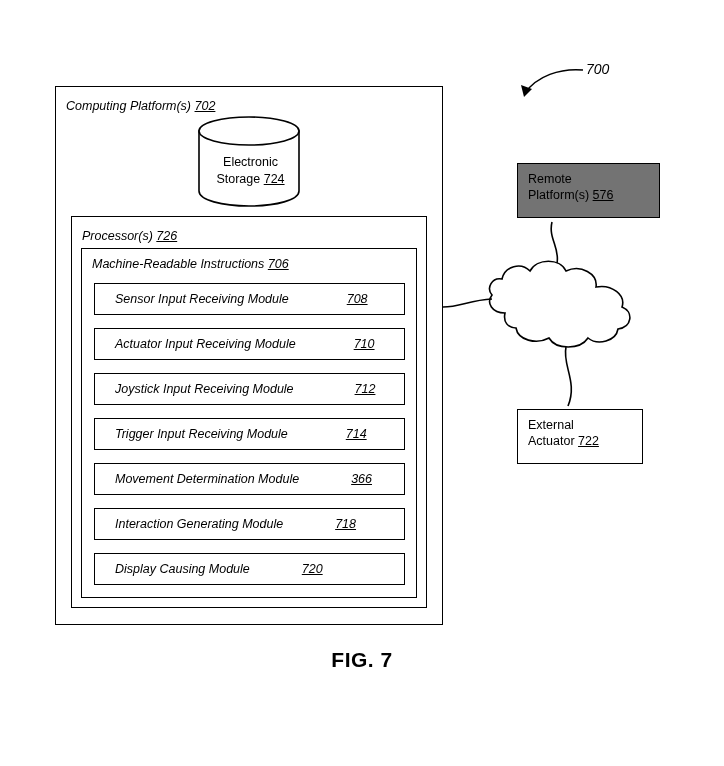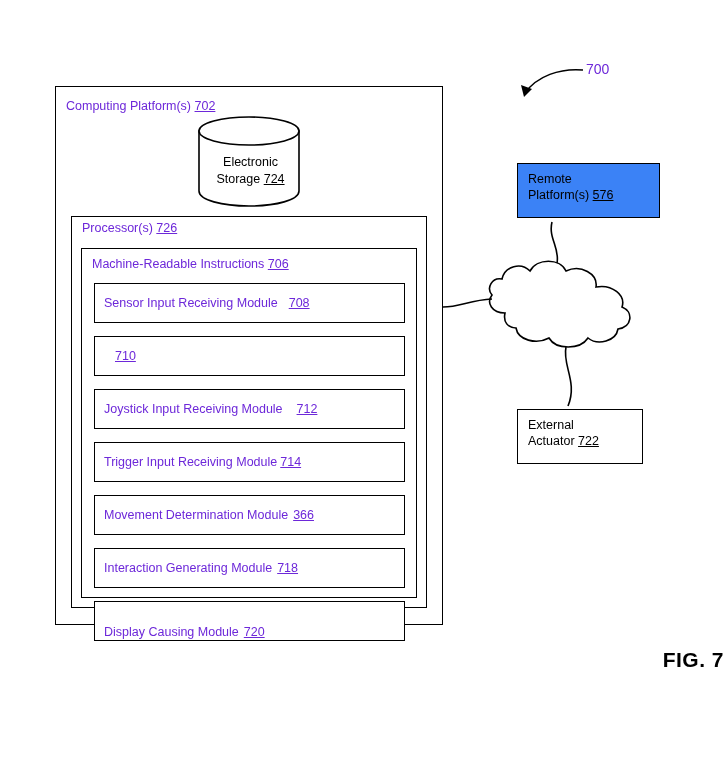--- a/index.html
+++ b/index.html
@@ -20,22 +20,23 @@
     position: absolute;
     left: 0;
     top: 0;
     width: 724px;
     height: 766px;
   }
 
   .label-text {
     font-size: 12.5px;
     line-height: 15px;
-    color: #6d28d9;
+    color: #000000;
     white-space: nowrap;
+    font-style: italic;
   }
   .ref {
     text-decoration: underline;
   }
 
   
   #computing-platform {
     position: absolute;
     left: 55px;
     top: 86px;
@@ -81,21 +82,21 @@
     top: 216px;
     width: 356px;
     height: 392px;
     border: 1.6px solid #000;
     box-sizing: border-box;
     background: #fff;
   }
   #processor-label {
     position: absolute;
     left: 10px;
-    top: 4px;
+    top: 12px;
   }
 
   
   #instructions-box {
     position: absolute;
     left: 81px;
     top: 248px;
     width: 336px;
     height: 350px;
     border: 1.6px solid #000;
@@ -109,41 +110,42 @@
   }
 
   
   #module-list {
     position: absolute;
     left: 94px;
     top: 283px;
     width: 311px;
   }
   .module {
-    height: 40px;
+    height: 32px;
     border: 1.5px solid #000;
     box-sizing: border-box;
     background: #fff;
     margin-bottom: 13px;
     display: flex;
     align-items: center;
-    padding-left: 9px;
-  }
-  .module:last-child { margin-bottom: 0; align-items: flex-end; }
+    padding-left: 20px;
+    gap: 47px;
+  }
+  .module:last-child { margin-bottom: 0; }
 
   
   #remote-platforms {
     position: absolute;
     left: 517px;
     top: 163px;
     width: 143px;
     height: 55px;
     border: 1.6px solid #000;
     box-sizing: border-box;
-    background: #3b82f6;
+    background: #737373;
     padding: 7px 0 0 10px;
   }
   #external-resources {
     position: absolute;
     left: 517px;
     top: 409px;
     width: 126px;
     height: 55px;
     border: 1.6px solid #000;
     box-sizing: border-box;
@@ -173,21 +175,21 @@
     top: 62px;
     font-size: 14px;
   }
 
   
   #figure-caption {
     position: absolute;
     left: 0;
     top: 648px;
     width: 724px;
-    text-align: right;
+    text-align: center;
     font-size: 21px;
     font-weight: bold;
     letter-spacing: 0.5px;
   }
 </style>
 </head>
 <body>
 
 <div class="diagram">
 
@@ -250,29 +252,30 @@
       <span class="ref">706</span>
     </div>
   </div>
 
   <div id="module-list">
     <div class="module">
       <span class="label-text">Sensor Input Receiving Module</span>
       <span class="label-text ref" style="margin-left:11px">708</span>
     </div>
     <div class="module">
+      <span class="label-text">Actuator Input Receiving Module</span>
       <span class="label-text ref" style="margin-left:11px">710</span>
     </div>
     <div class="module">
       <span class="label-text">Joystick Input Receiving Module</span>
       <span class="label-text ref" style="margin-left:14px">712</span>
     </div>
     <div class="module">
       <span class="label-text">Trigger Input Receiving Module</span>
-      <span class="label-text ref" style="margin-left:3px">714</span>
+      <span class="label-text ref" style="margin-left:11px">714</span>
     </div>
     <div class="module">
       <span class="label-text">Movement Determination Module</span>
       <span class="label-text ref" style="margin-left:5px">366</span>
     </div>
     <div class="module">
       <span class="label-text">Interaction Generating Module</span>
       <span class="label-text ref" style="margin-left:5px">718</span>
     </div>
     <div class="module">

